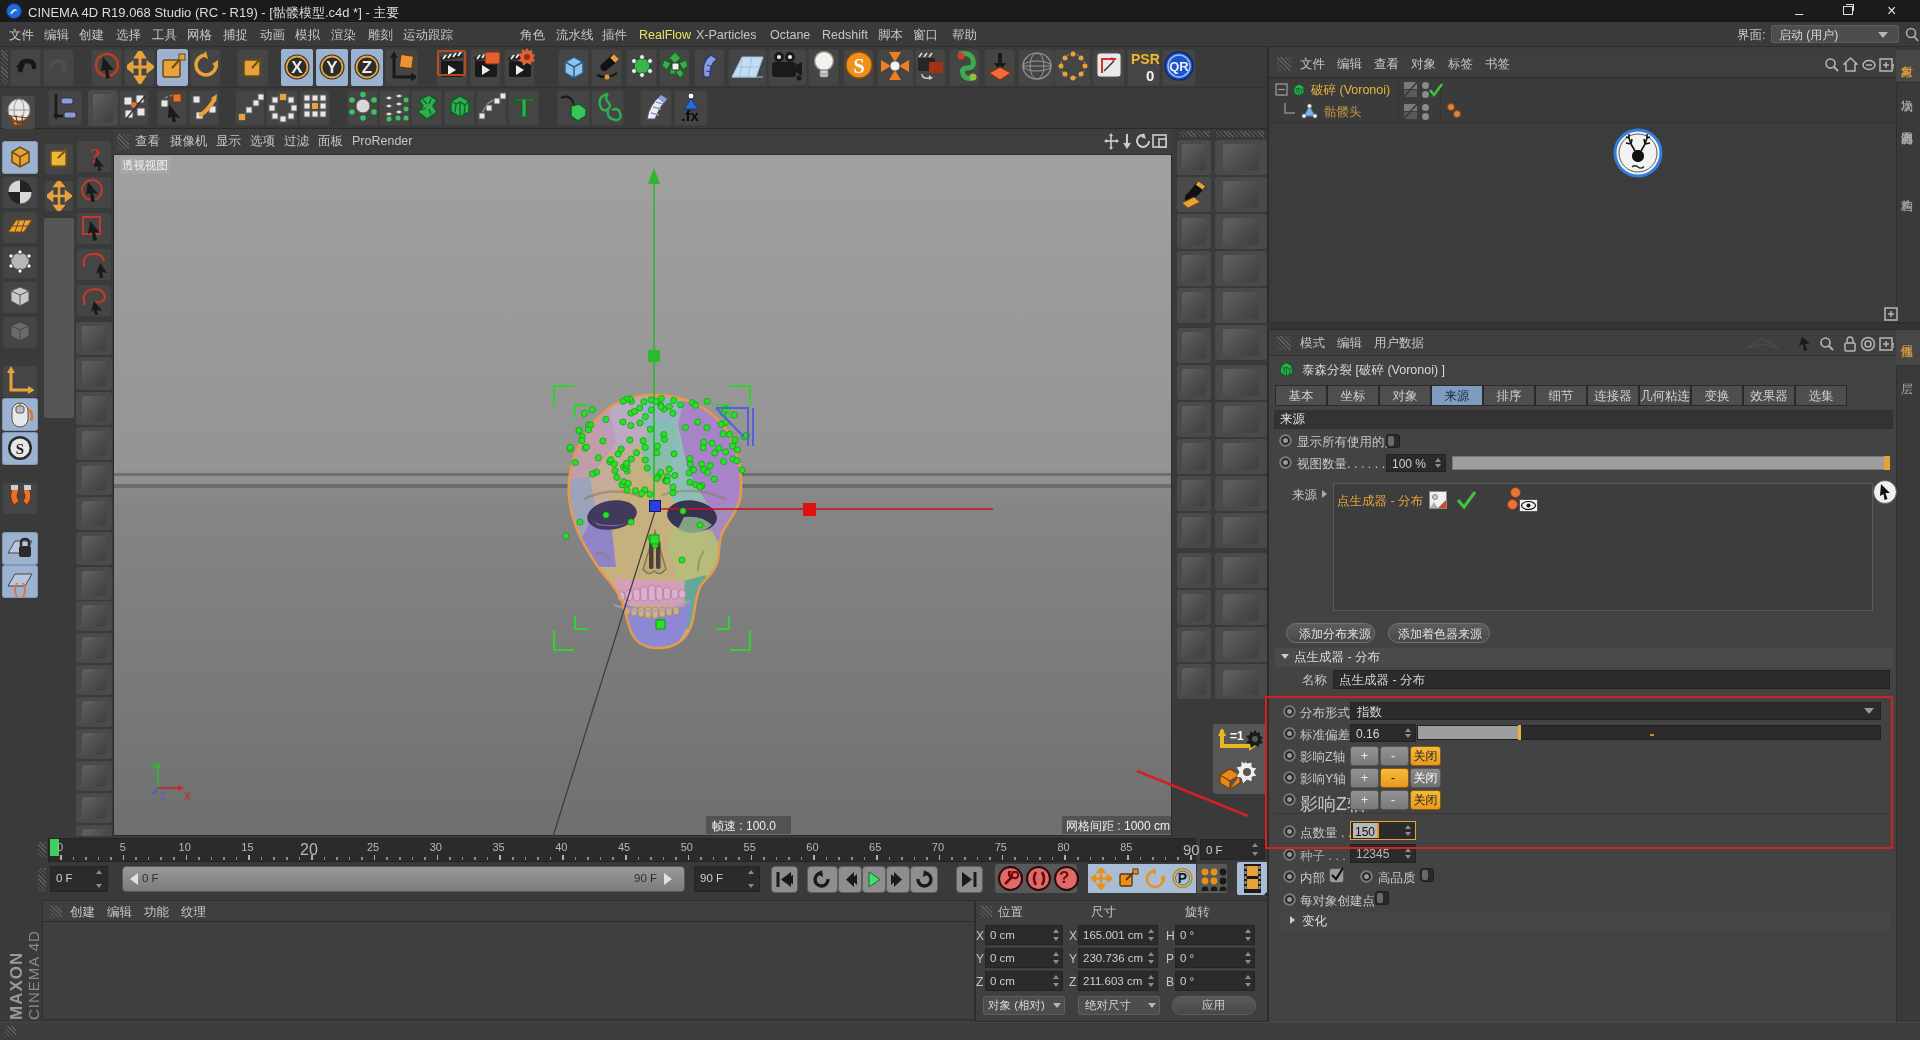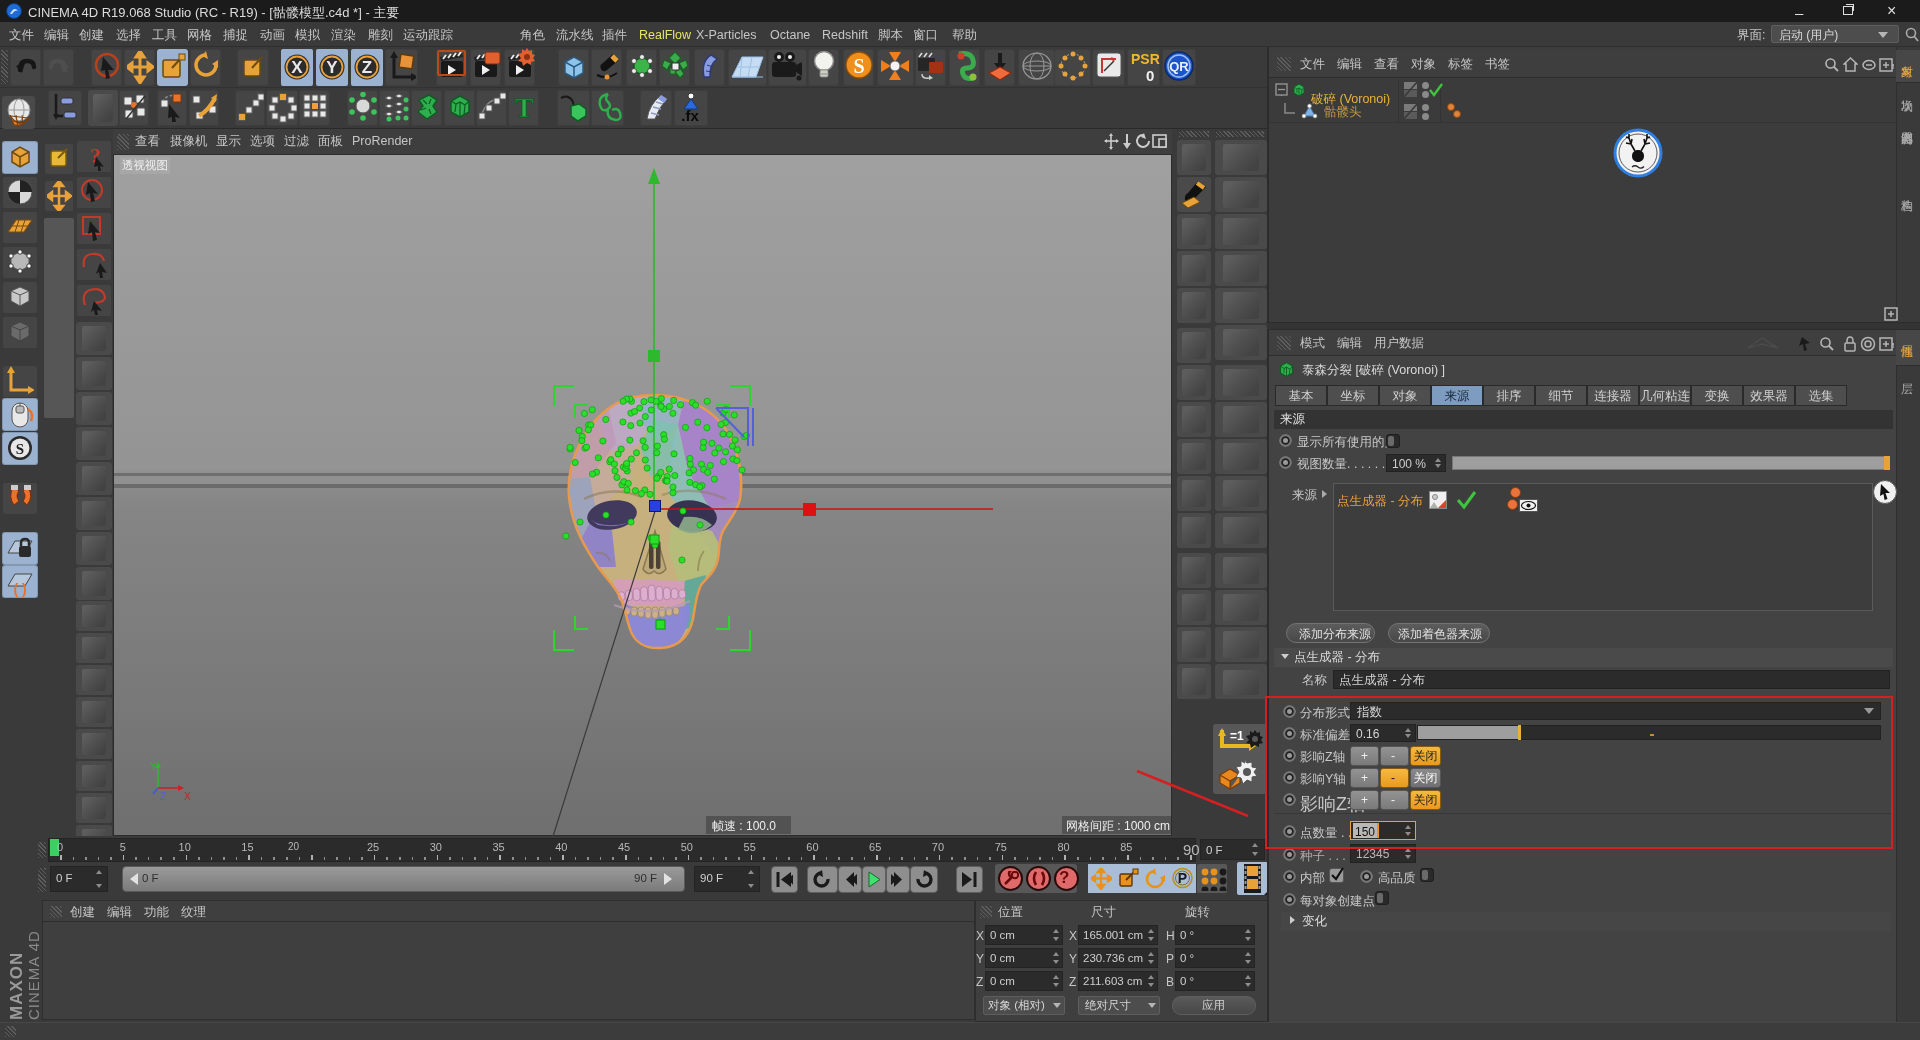--- a/index.html
+++ b/index.html
@@ -1046,21 +1046,21 @@
 <div class="a" style="left:1127.2px;top:855px;width:1.5px;height:5px;background:#b0b0b0;"></div>
 <div class="a" style="left:1139.7px;top:857px;width:1.5px;height:3px;background:#8d8d8d;"></div>
 <div class="a" style="left:1152.3px;top:857px;width:1.5px;height:3px;background:#8d8d8d;"></div>
 <div class="a" style="left:1164.8px;top:857px;width:1.5px;height:3px;background:#8d8d8d;"></div>
 <div class="a" style="left:1177.4px;top:857px;width:1.5px;height:3px;background:#8d8d8d;"></div>
 <div class="a" style="left:1190.0px;top:855px;width:1.5px;height:5px;background:#b0b0b0;"></div>
 <div class="a t" style="left:57.0px;top:842px;color:#b8b8b8;font-size:11px;">0</div>
 <div class="a t" style="left:119.775px;top:842px;color:#b8b8b8;font-size:11px;">5</div>
 <div class="a t" style="left:178.55px;top:842px;color:#b8b8b8;font-size:11px;">10</div>
 <div class="a t" style="left:241.325px;top:842px;color:#b8b8b8;font-size:11px;">15</div>
-<div class="a t" style="left:288px;top:842px;color:#b8b8b8;font-size:10px;">20</div>
+<div class="a t" style="left:300px;top:842px;color:#b8b8b8;font-size:16px;">20</div>
 <div class="a t" style="left:366.875px;top:842px;color:#b8b8b8;font-size:11px;">25</div>
 <div class="a t" style="left:429.65px;top:842px;color:#b8b8b8;font-size:11px;">30</div>
 <div class="a t" style="left:492.425px;top:842px;color:#b8b8b8;font-size:11px;">35</div>
 <div class="a t" style="left:555.2px;top:842px;color:#b8b8b8;font-size:11px;">40</div>
 <div class="a t" style="left:617.975px;top:842px;color:#b8b8b8;font-size:11px;">45</div>
 <div class="a t" style="left:680.75px;top:842px;color:#b8b8b8;font-size:11px;">50</div>
 <div class="a t" style="left:743.525px;top:842px;color:#b8b8b8;font-size:11px;">55</div>
 <div class="a t" style="left:806.3px;top:842px;color:#b8b8b8;font-size:11px;">60</div>
 <div class="a t" style="left:869.0749999999999px;top:842px;color:#b8b8b8;font-size:11px;">65</div>
 <div class="a t" style="left:931.85px;top:842px;color:#b8b8b8;font-size:11px;">70</div>
@@ -1287,21 +1287,21 @@
 <div class="a" style="left:1440px;top:79px;width:1px;height:44px;background:#333;"></div>
 <svg class="a" style="left:1275px;top:83px;" width="13" height="13" viewBox="0 0 13 13">
       <rect x="1" y="1" width="11" height="11" fill="none" stroke="#999" stroke-width="1.3"></rect>
       <line x1="3" y1="6.5" x2="10" y2="6.5" stroke="#999" stroke-width="1.3"></line>
       <line x1="6.5" y1="12" x2="6.5" y2="15" stroke="#999"></line>
     </svg>
 <svg class="a" style="left:1291px;top:82px;" width="16" height="16" viewBox="0 0 16 16">
       <path d="M3 5 L8 2 L13 5 L13 11 L8 14 L3 11 Z" fill="#2fae4e" stroke="#0e5c22" stroke-width="1"></path>
       <path d="M3 5 L6 7 L8 6 L11 8 L13 5 M6 7 L6 11 M11 8 L10 13 M8 6 L8 14" stroke="#0e5c22" stroke-width="0.8" fill="none"></path>
     </svg>
-<div class="a t" style="left:1311px;top:93px;color:#e8b33a;font-size:12.5px;">破碎 (Voronoi)</div>
+<div class="a t" style="left:1311px;top:84px;color:#e8b33a;font-size:12.5px;">破碎 (Voronoi)</div>
 <div class="a" style="left:1404px;top:82px;width:13px;height:7px;background:#7a7a7a;"></div>
 <div class="a" style="left:1404px;top:90px;width:13px;height:7px;background:#5a5a5a;"></div>
 <svg class="a" style="left:1404px;top:82px;" width="13" height="15" viewBox="0 0 13 15">
       <line x1="0" y1="15" x2="13" y2="0" stroke="#3a3a3a" stroke-width="1.5"></line>
     </svg>
 <div class="a" style="left:1422px;top:82px;width:7px;height:7px;background:#8a8a8a;border-radius:50%;"></div>
 <div class="a" style="left:1422px;top:91px;width:7px;height:7px;background:#8a8a8a;border-radius:50%;"></div>
 <svg class="a" style="left:1428px;top:82px;" width="16" height="16" viewBox="0 0 16 16">
       <path d="M2 8 L6 13 L14 2" fill="none" stroke="#3fc43f" stroke-width="2.4"></path>
     </svg>

